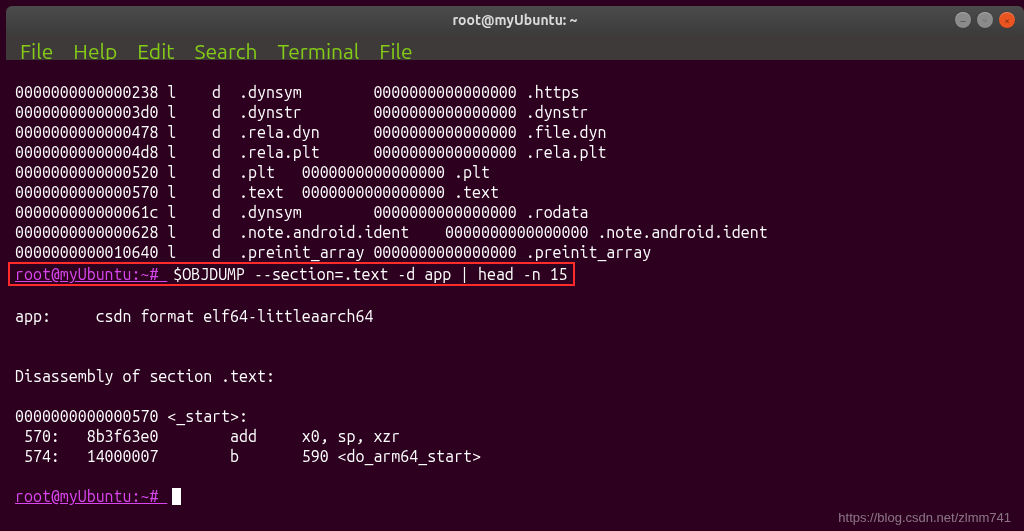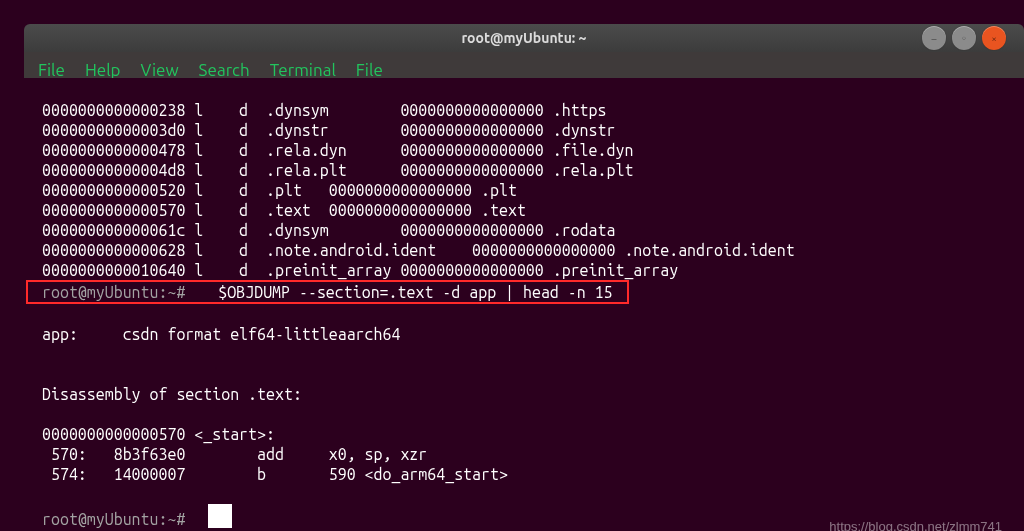--- a/index.html
+++ b/index.html
@@ -1,15 +1,15 @@
 <!DOCTYPE html>
 <html><head>
 <meta charset="utf-8">
 <style>
-  * { margin: 0; padding: 12px; box-sizing: border-box; }
+  * { margin: 0; padding: 3px; box-sizing: border-box; }
   html, body { width: 1024px; height: 531px; overflow: hidden; font-family: "Ubuntu", "DejaVu Sans", sans-serif; }
   body { background: #2c001e; }
 
   
   .titlebar {
     height: 28px;
     background: linear-gradient(to bottom, #4b4b4b 0%, #3c3c3c 100%);
     display: flex;
     align-items: center;
     position: relative;
@@ -46,22 +46,22 @@
   
   .menubar {
     height: 26px;
     background: #3f3a3a;
     display: flex;
     align-items: center;
     padding: 0 4px;
     gap: 0;
   }
   .menu-item {
-    color: #22c55e;
-    font-size: 17px;
+    color: #84cc16;
+    font-size: 21px;
     padding: 3px 10px;
     margin-top: 8px;
   }
 
   
   .terminal {
     background: #2c001e;
     color: #ffffff;
     font-family: "Ubuntu Mono", "DejaVu Sans Mono", monospace;
     font-size: 16px;
@@ -70,21 +70,21 @@
     white-space: pre;
     height: calc(531px - 28px - 26px);
     position: relative;
   }
   .highlight-box {
     border: 2px solid #ff2a2a;
     padding: 0 2px;
     margin-left: -4px;
     display: inline-block;
   }
-  .prompt-user { color: #a3a3a3; }
+  .prompt-user { color: #d946ef; text-decoration: underline; }
   .watermark {
     position: absolute;
     right: 10px;
     bottom: 6px;
     color: rgba(255,255,255,.45);
     font-family: sans-serif;
     font-size: 13px;
   }
   .cursor {
     display: inline-block;
@@ -102,21 +102,21 @@
   <div class="window-controls">
     <div class="win-btn win-min">–</div>
     <div class="win-btn win-max">◦</div>
     <div class="win-btn win-close">×</div>
   </div>
 </div>
 
 <div class="menubar">
   <div class="menu-item">File</div>
   <div class="menu-item">Help</div>
-  <div class="menu-item">View</div>
+  <div class="menu-item">Edit</div>
   <div class="menu-item">Search</div>
   <div class="menu-item">Terminal</div>
   <div class="menu-item">File</div>
 </div>
 
 <div class="terminal">
 <span>0000000000000238 l    d  .dynsym        0000000000000000 .https</span>
 <span>00000000000003d0 l    d  .dynstr        0000000000000000 .dynstr</span>
 <span>0000000000000478 l    d  .rela.dyn      0000000000000000 .file.dyn</span>
 <span>00000000000004d8 l    d  .rela.plt      0000000000000000 .rela.plt</span>

